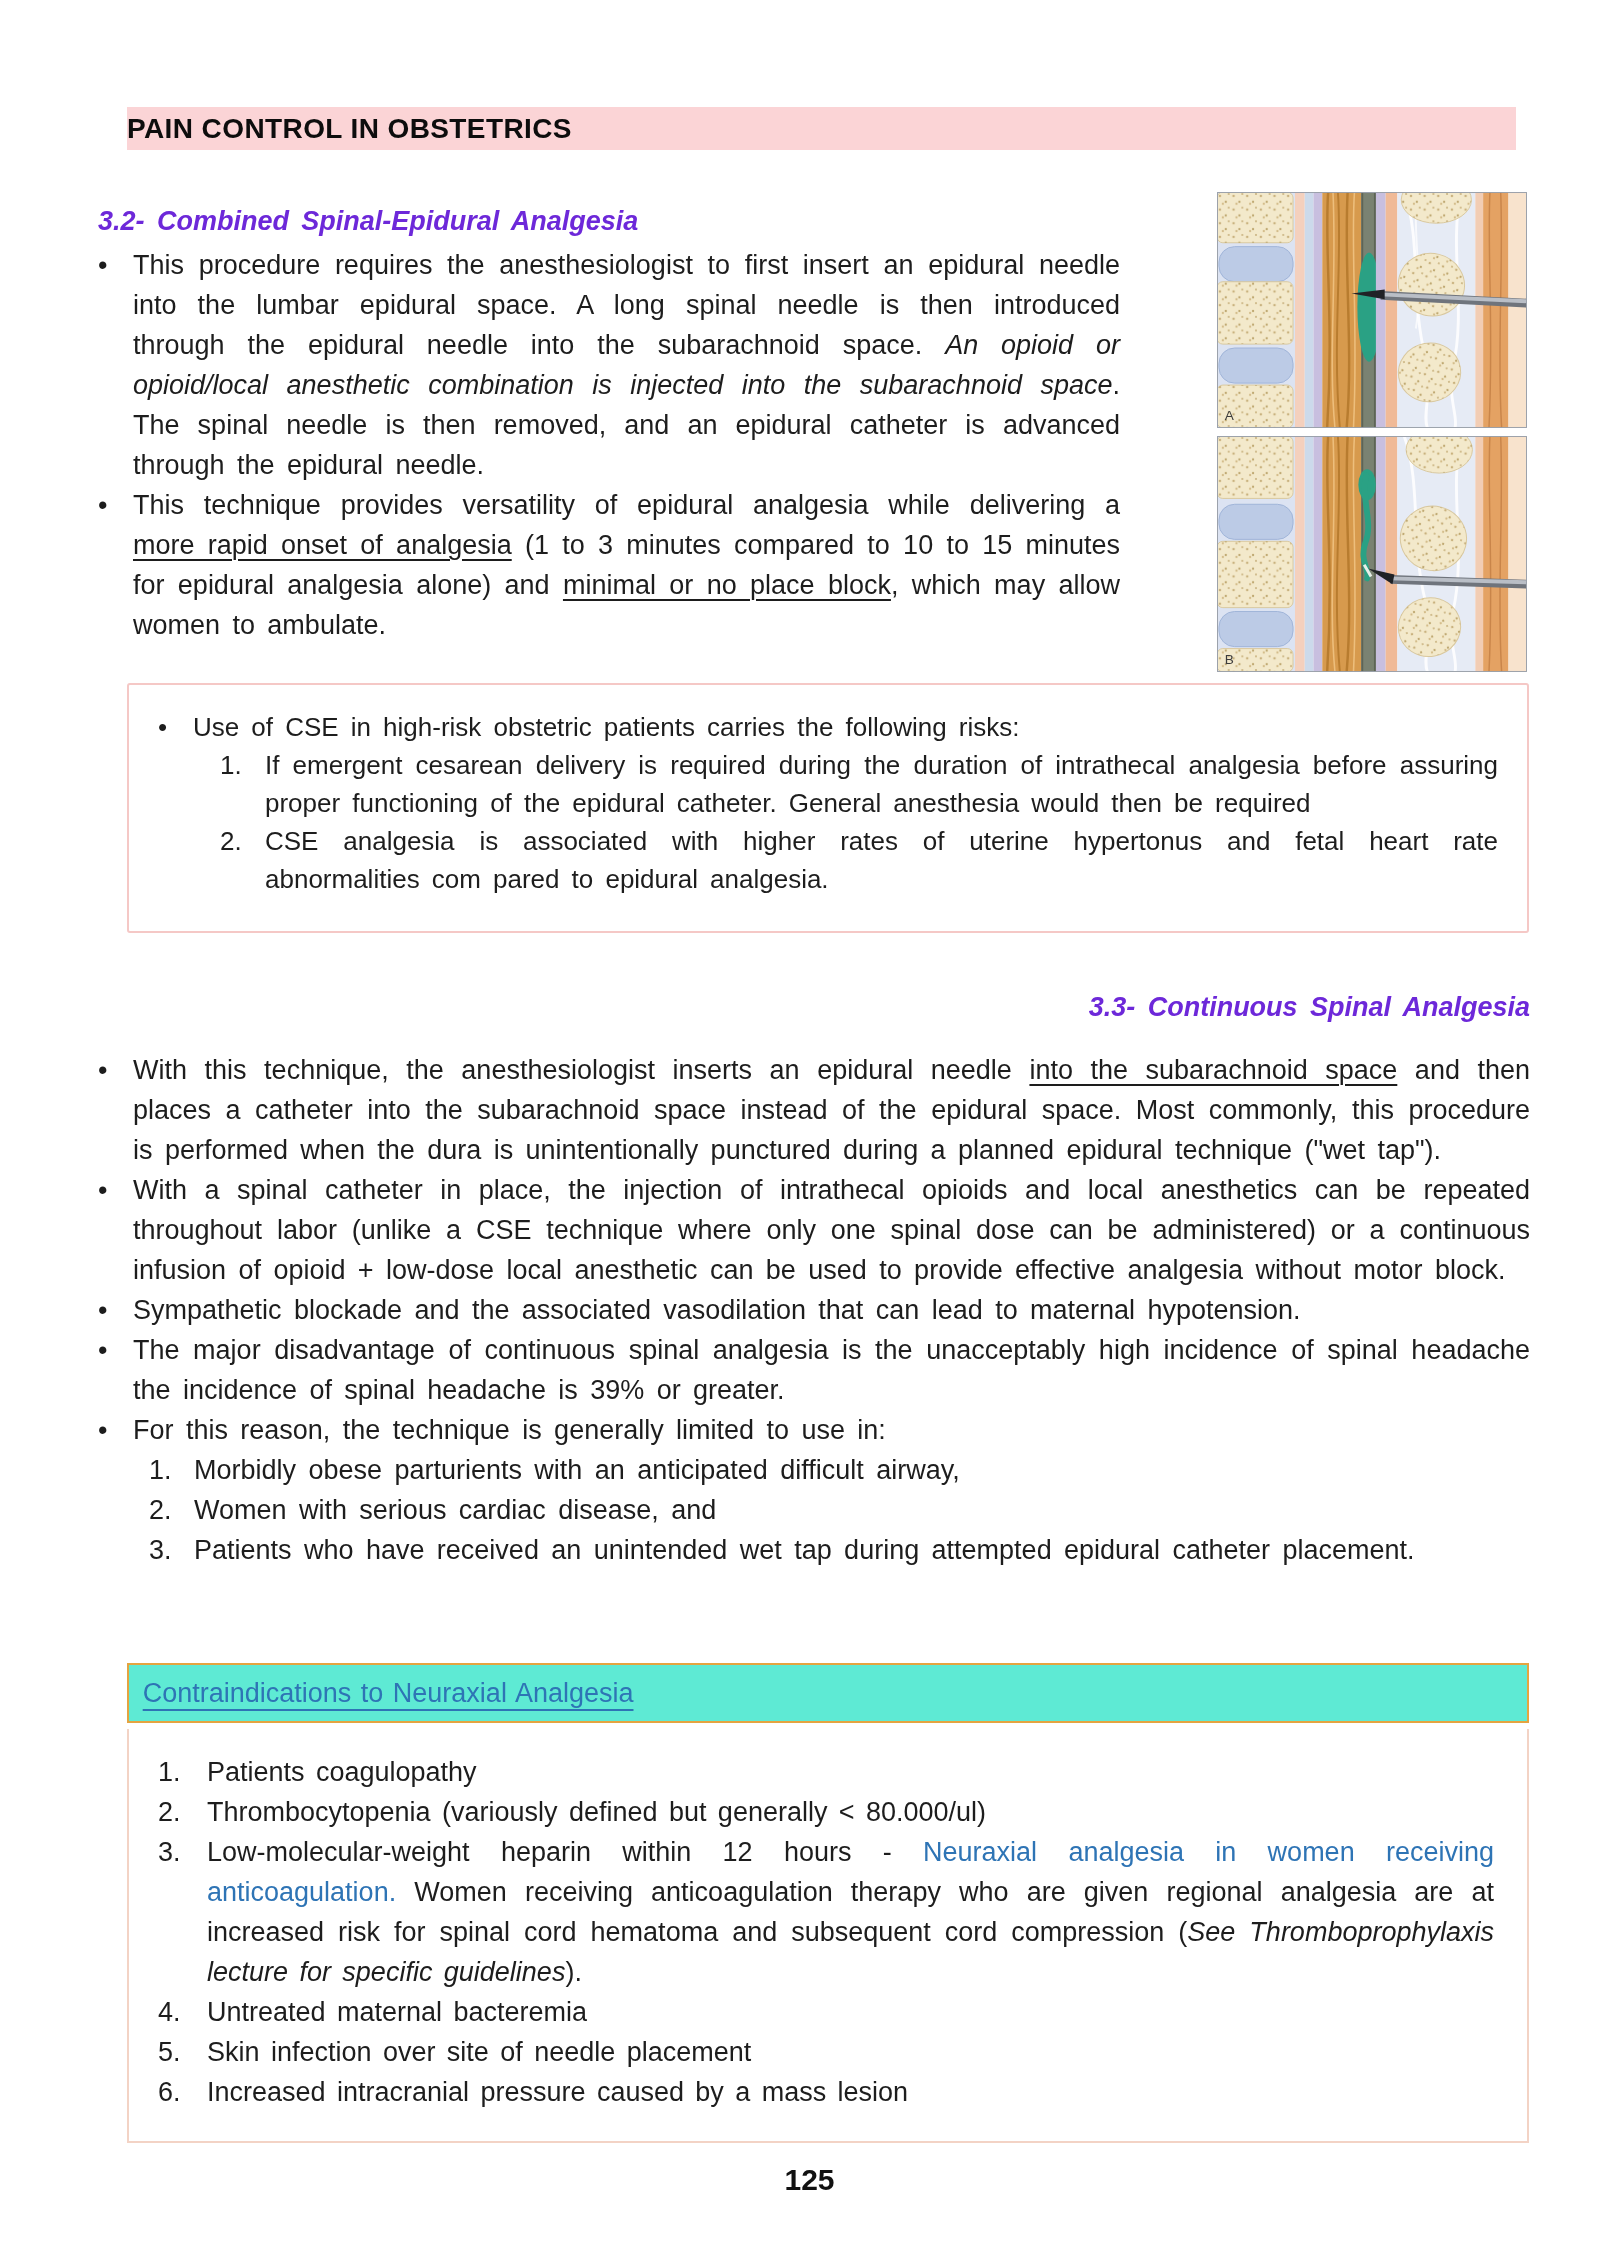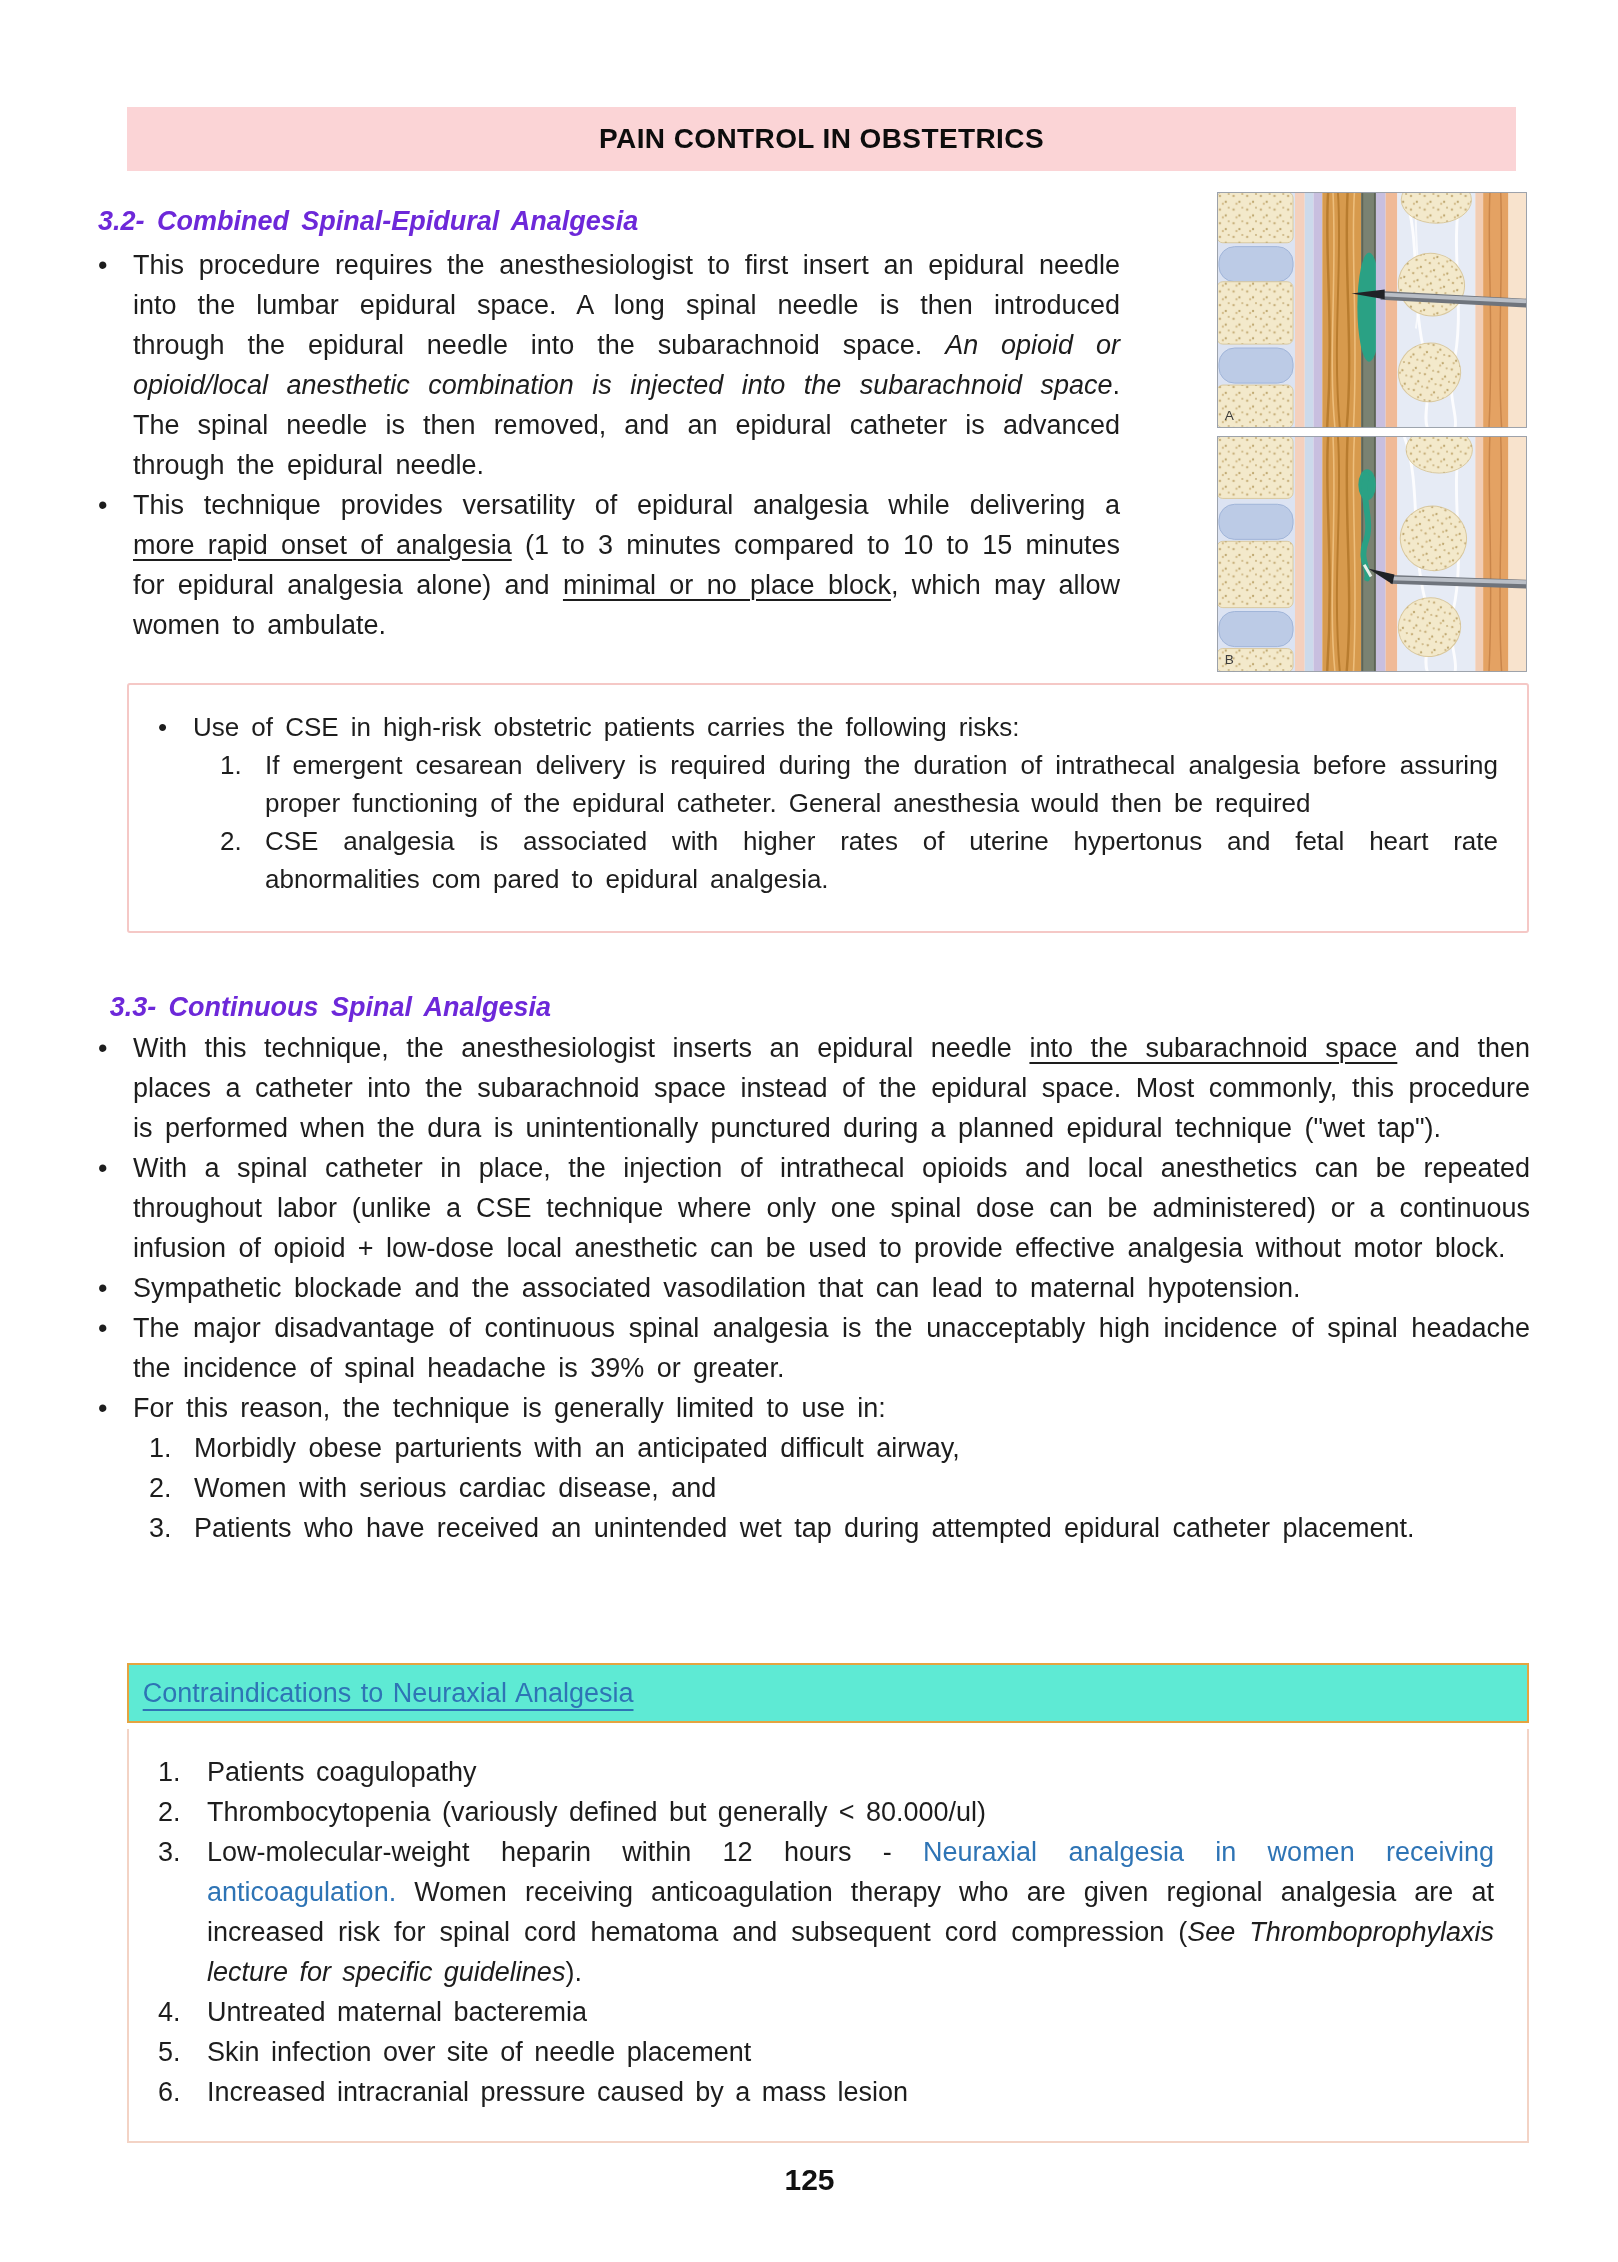--- a/index.html
+++ b/index.html
@@ -2,22 +2,22 @@
 <html><head>
 <meta charset="utf-8">
 <style>
   html,body{margin:0;padding:0;background:#ffffff;}
   .page{
     position:relative;width:1619px;height:2263px;background:#ffffff;
     font-family:"Liberation Sans",sans-serif;color:#1d1d1d;overflow:hidden;
   }
   
   .banner{
-    position:absolute;left:127px;top:107px;width:1389px;height:64px;
-    background:#fbd4d6;display:flex;align-items:center;justify-content:center;
+    position:absolute;left:127px;top:107px;width:1389px;height:43px;
+    background:#fbd4d6;display:flex;align-items:center;justify-content:flex-start;
   }
   .banner-title{
     font-size:28px;font-weight:700;color:#0d0d0d;letter-spacing:0.4px;
   }
   
   .sec-head{
     font-style:italic;font-weight:600;color:#6d28d9;font-size:27px;line-height:40px;
   }
   .body-text{font-size:27px;line-height:40px;word-spacing:4.9px;}
   .row{display:flex;align-items:flex-start;}
@@ -36,21 +36,21 @@
   .fig-gap{height:7.8px;}
   
   .riskbox{
     position:absolute;left:127px;top:683px;width:1402px;box-sizing:border-box;
     background:#ffffff;border:2px solid #f5c8c6;border-radius:2.9px;
     padding:23.4px 29px 33px 29px;font-size:26px;line-height:38px;word-spacing:4.9px;
   }
   .riskbox .item{margin-left:62px;}
   
   .sec33{position:absolute;left:98px;top:987px;width:1432px;}
-  .sec33 .sec-head{margin-bottom:1px;padding-left:11.7px;}
+  .sec33 .sec-head{margin-bottom:23px;padding-left:11.7px;text-align:right;}
   .sec33 .num-item{margin-left:51px;}
   
   .contra-header{
     position:absolute;left:127px;top:1663px;width:1402px;height:60px;box-sizing:border-box;
     background:#5eead4;border:2px solid #e5a440;display:flex;align-items:center;
     padding-left:13.7px;
   }
   .contra-title{
     font-size:27px;color:#2e74b5;text-decoration:underline;
     text-decoration-thickness:2.4px;text-underline-offset:6.8px;word-spacing:2px;

